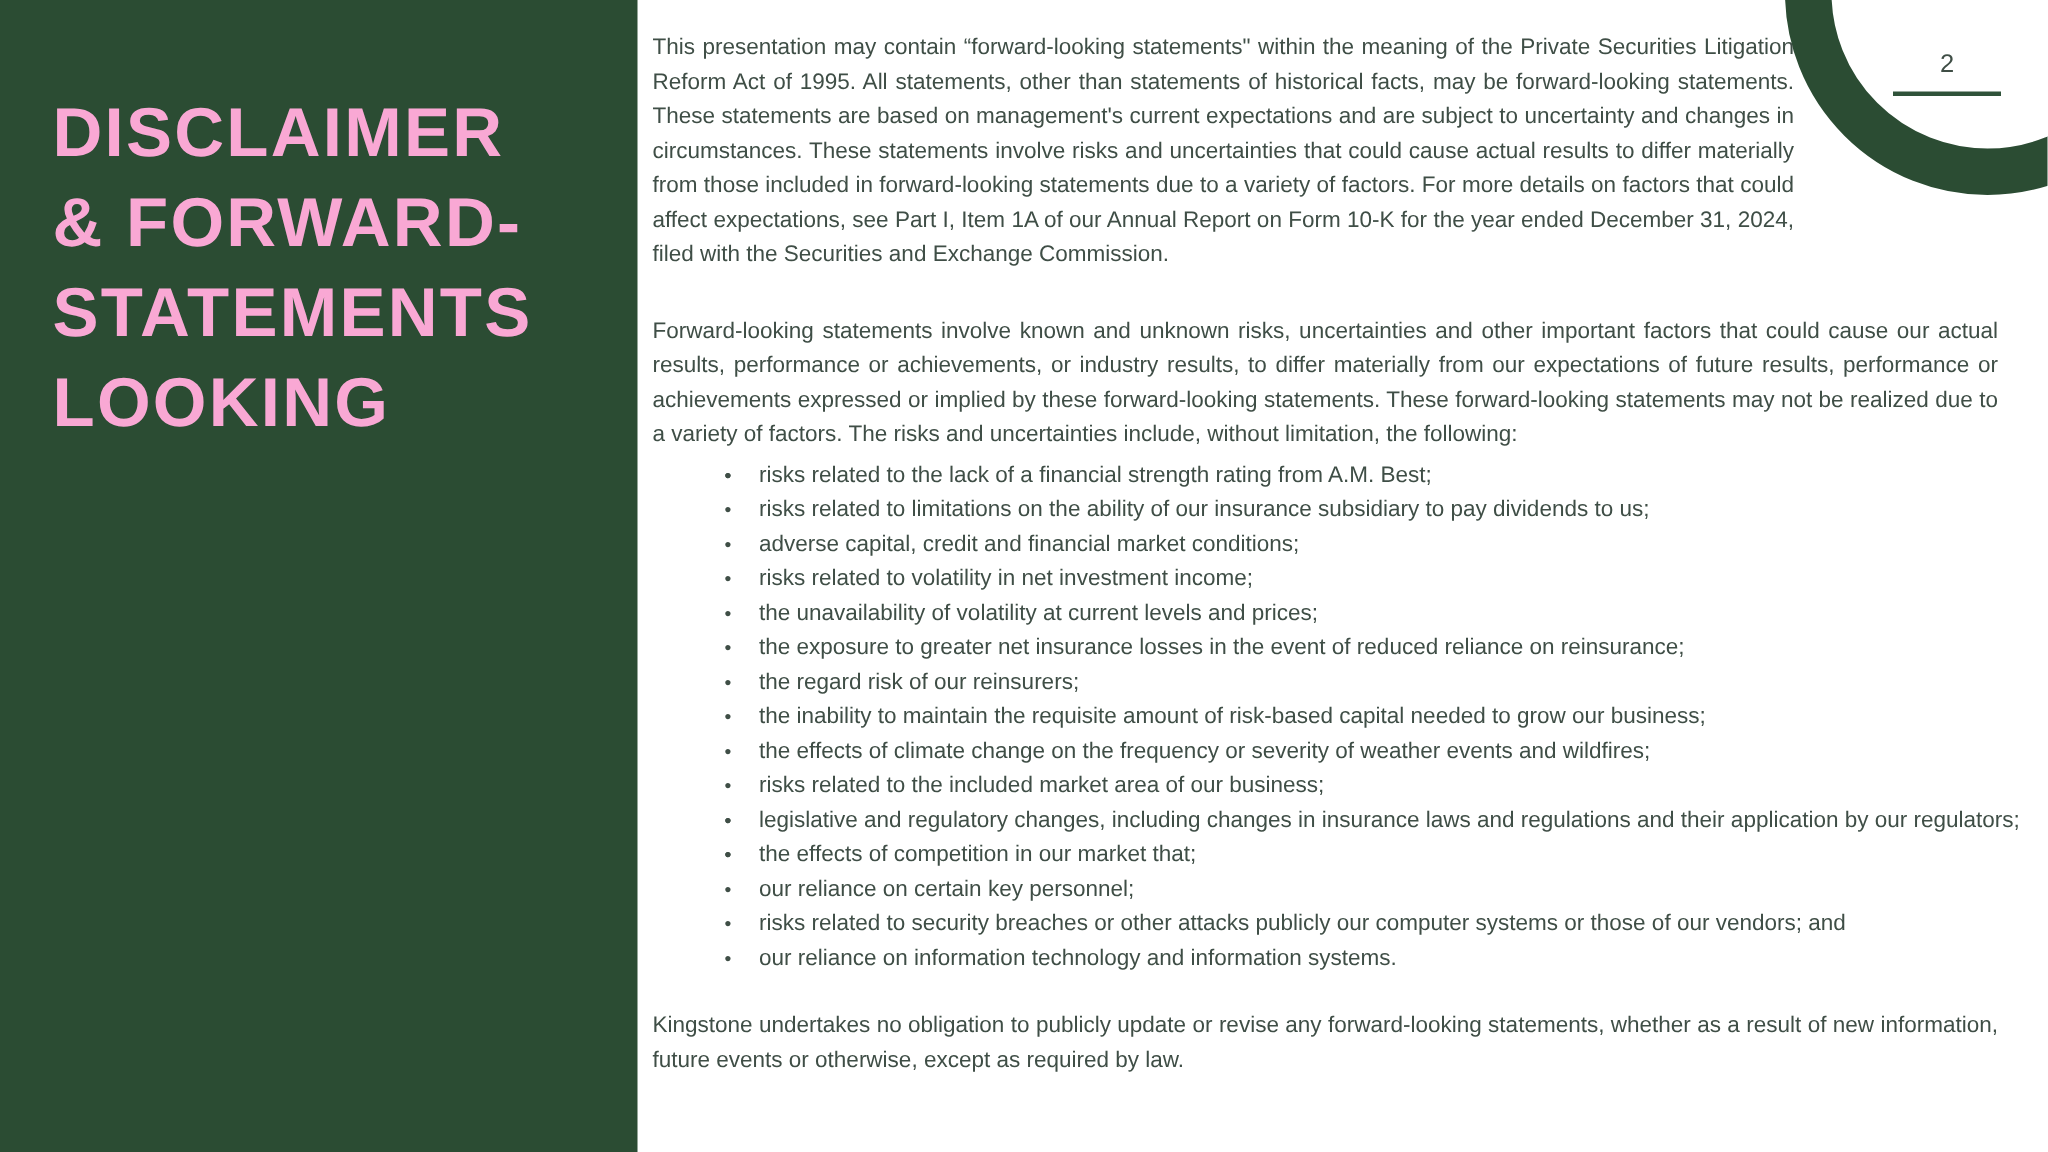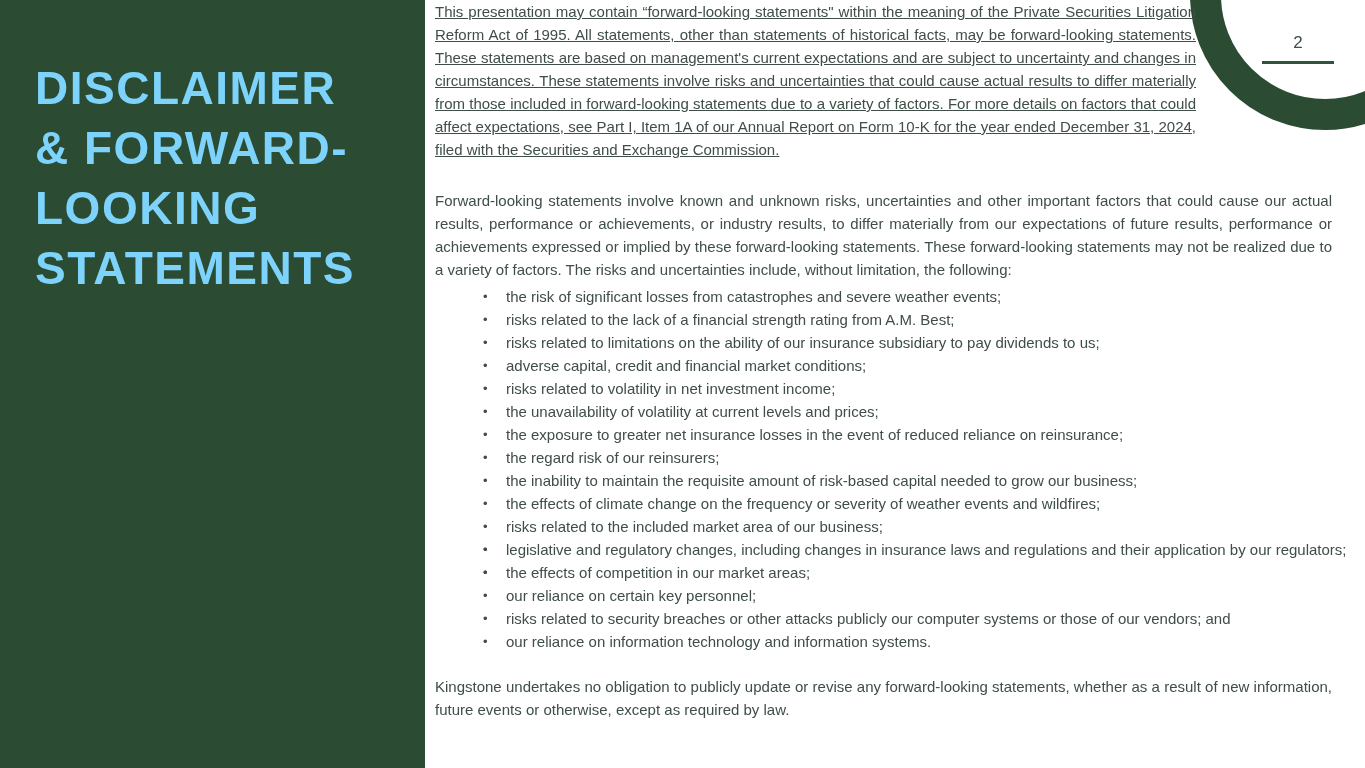--- a/index.html
+++ b/index.html
@@ -17,21 +17,21 @@
   
   .sidebar {
     position: absolute;
     left: 0; top: 0;
     width: 425px; height: 768px;
     background: #2b4c33;
   }
   .slide-title {
     position: absolute;
     left: 35px; top: 58px;
-    color: #7dd3fc;
+    color: #f9a8d4;
     font-weight: 800;
     font-size: 46px;
     line-height: 60px;
     letter-spacing: 1.5px;
   }
 
   
   .ring {
     position: absolute;
     left: 1190px; top: -140px;
@@ -60,23 +60,23 @@
   
   .content {
     position: absolute;
     left: 435px; top: 0;
     width: 897px;
     font-size: 15px;
     line-height: 23px;
     color: #3f4e46;
   }
   .p1 {
+    padding-top: 20px;
     width: 761px;
     text-align: justify;
-    text-decoration: underline;
   }
   .p2 {
     padding-top: 28px;
     text-align: justify;
   }
   ul.bullets {
     margin-top: 4px;
     list-style: none;
   }
   ul.bullets li {
@@ -96,47 +96,47 @@
     text-align: justify;
   }
 </style>
 </head>
 <body>
 
 <div class="sidebar">
   <div class="slide-title">
     <div>DISCLAIMER</div>
     <div>&amp; FORWARD-</div>
+    <div>STATEMENTS</div>
     <div>LOOKING</div>
-    <div>STATEMENTS</div>
   </div>
 </div>
 
 <div class="ring"></div>
 
 <div class="page-number">2</div>
 <div class="page-number-line"></div>
 
 <div class="content">
   <p class="p1">This presentation may contain “forward-looking statements" within the meaning of the Private Securities Litigation Reform Act of 1995. All statements, other than statements of historical facts, may be forward-looking statements. These statements are based on management's current expectations and are subject to uncertainty and changes in circumstances. These statements involve risks and uncertainties that could cause actual results to differ materially from those included in forward-looking statements due to a variety of factors. For more details on factors that could affect expectations, see Part I, Item 1A of our Annual Report on Form 10-K for the year ended December 31, 2024, filed with the Securities and Exchange Commission.</p>
   <p class="p2">Forward-looking statements involve known and unknown risks, uncertainties and other important factors that could cause our actual results, performance or achievements, or industry results, to differ materially from our expectations of future results, performance or achievements expressed or implied by these forward-looking statements. These forward-looking statements may not be realized due to a variety of factors.  The risks and uncertainties include, without limitation, the following:</p>
   <ul class="bullets">
-      <li><span class="bullet">•</span><span>the risk of significant losses from catastrophes and severe weather events;</span></li>
+      <li><span class="bullet">•</span></li>
       <li><span class="bullet">•</span><span>risks related to the lack of a financial strength rating from A.M. Best;</span></li>
       <li><span class="bullet">•</span><span>risks related to limitations on the ability of our insurance subsidiary to pay dividends to us;</span></li>
       <li><span class="bullet">•</span><span>adverse capital, credit and financial market conditions;</span></li>
       <li><span class="bullet">•</span><span>risks related to volatility in net investment income;</span></li>
       <li><span class="bullet">•</span><span>the unavailability of volatility at current levels and prices;</span></li>
       <li><span class="bullet">•</span><span>the exposure to greater net insurance losses in the event of reduced reliance on reinsurance;</span></li>
       <li><span class="bullet">•</span><span>the regard risk of our reinsurers;</span></li>
       <li><span class="bullet">•</span><span>the inability to maintain the requisite amount of risk-based capital needed to grow our business;</span></li>
       <li><span class="bullet">•</span><span>the effects of climate change on the frequency or severity of weather events and wildfires;</span></li>
       <li><span class="bullet">•</span><span>risks related to the included market area of our business;</span></li>
       <li><span class="bullet">•</span></li>
       <li><span class="bullet">•</span><span>legislative and regulatory changes, including changes in insurance laws and regulations and their application by our regulators;</span></li>
       <li><span class="bullet">•</span></li>
-      <li><span class="bullet">•</span><span>the effects of competition in our market areas;</span></li>
+      <li><span class="bullet">•</span><span>the effects of competition in our market that;</span></li>
       <li><span class="bullet">•</span><span>our reliance on certain key personnel;</span></li>
       <li><span class="bullet">•</span><span>risks related to security breaches or other attacks publicly our computer systems or those of our vendors; and</span></li>
       <li><span class="bullet">•</span><span>our reliance on information technology and information systems.</span></li>
     </ul>
   <p class="closing">Kingstone undertakes no obligation to publicly update or revise any forward-looking statements, whether as a result of new information, future events or otherwise, except as required by law.</p>
 </div>
 
 </body></html>

